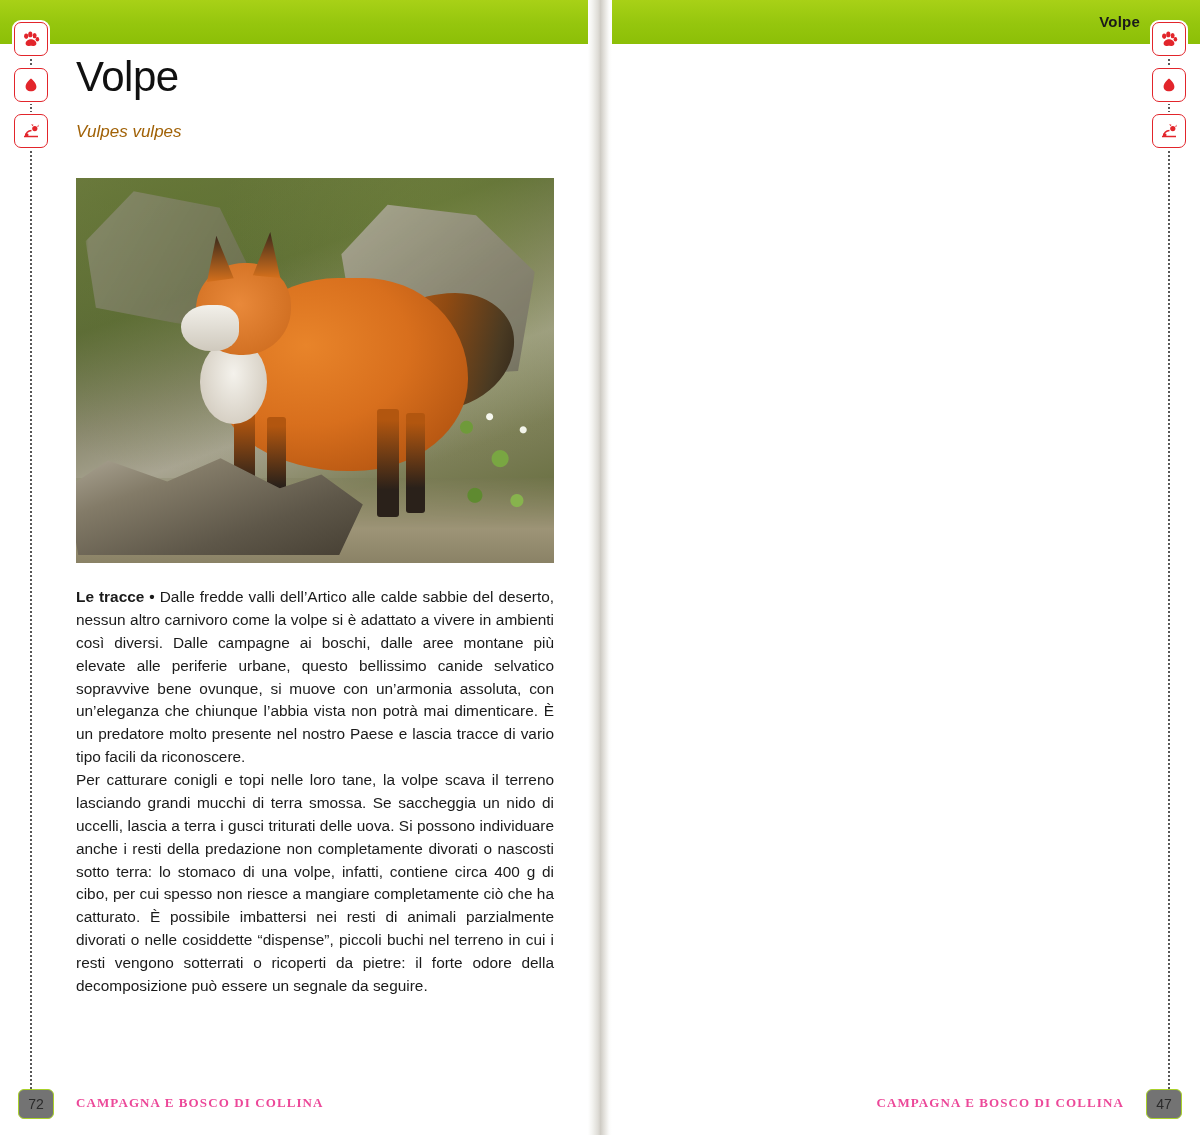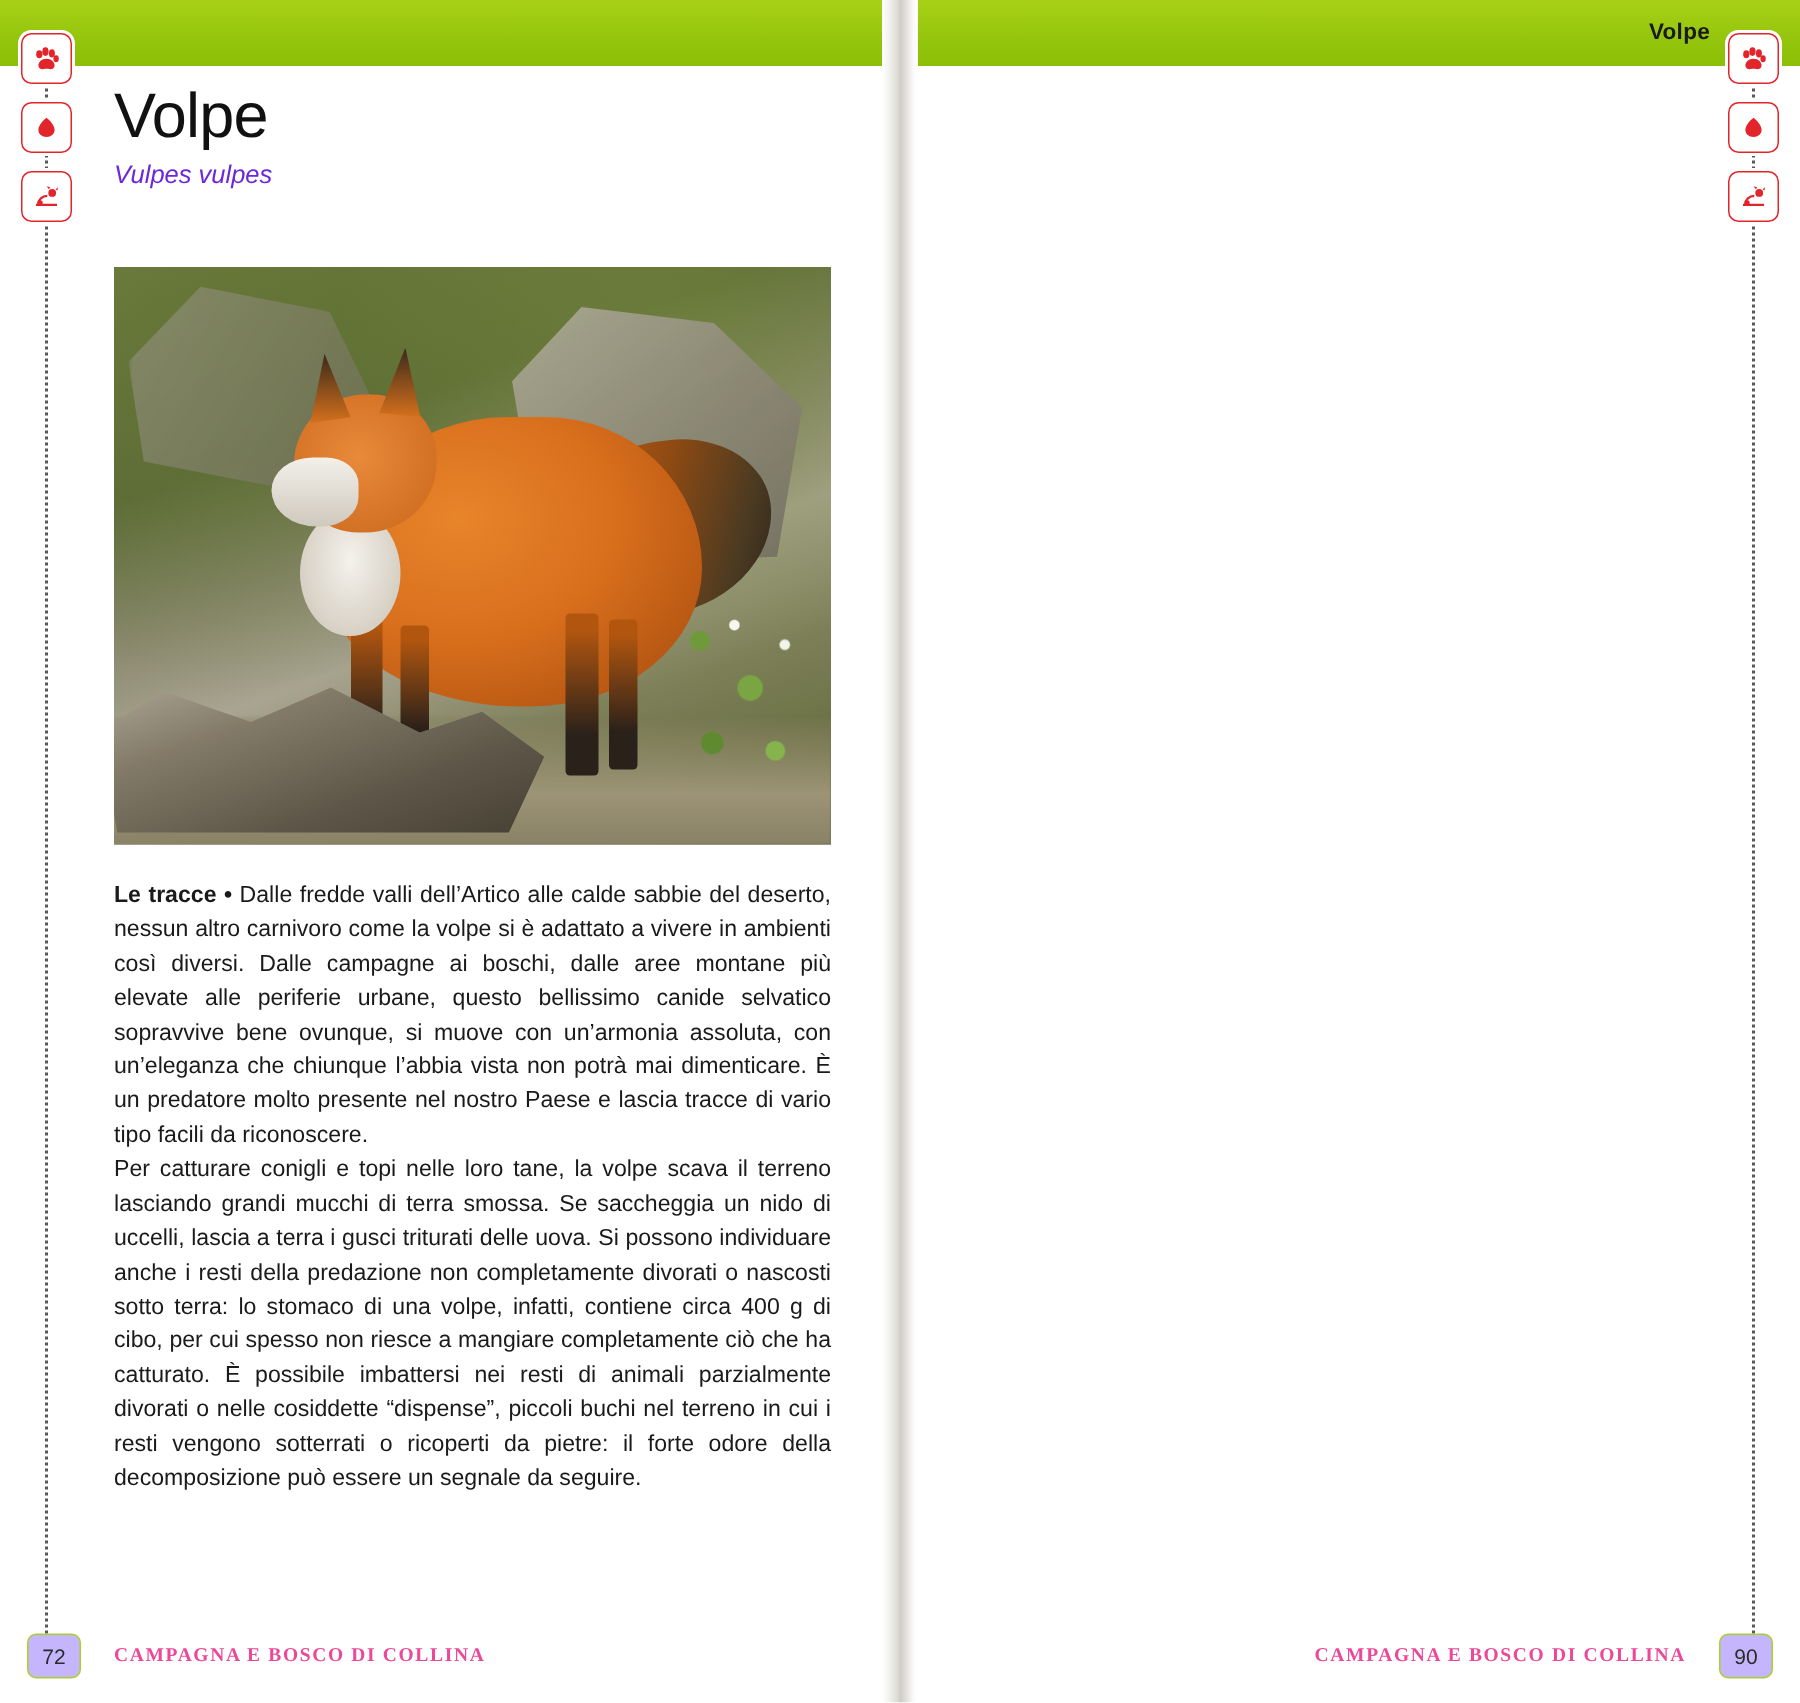--- a/index.html
+++ b/index.html
@@ -62,21 +62,21 @@
   .chips-right .chip.c2 { top:46px; }
   .chips-right .chip.c3 { top:92px; }
 
   
   .title-block { position:absolute; left:76px; top:56px; }
   .title {
     font-size:42px; line-height:1; color:#111; font-weight:400;
     font-family:"Liberation Sans", sans-serif; letter-spacing:-0.5px;
   }
   .subtitle {
-    margin-top:9px; font-size:17px; font-style:italic; color:#6d28d9;
+    margin-top:24px; font-size:17px; font-style:italic; color:#a16207;
     font-family:"Liberation Sans", sans-serif;
   }
 
   
   .photo { position:absolute; overflow:hidden; background:#6a6a5a; }
   .photo-fox { left:76px; top:178px; width:478px; height:385px; }
 
   
   .fox-bg {
     position:absolute; inset:0;
@@ -176,21 +176,21 @@
   
   .footer {
     position:absolute; bottom:24px; font-size:13px; letter-spacing:1.1px;
     color:#ec4899; font-family:"Liberation Serif", serif; font-variant:small-caps;
     font-weight:600;
   }
   .footer-left { left:76px; }
   .footer-right { right:76px; }
   .pagenum {
     position:absolute; bottom:16px; width:36px; height:30px; border-radius:6px;
-    background:#c4b5fd; border:1.4px solid #a9d12a;
+    background:#737373; border:1.4px solid #a9d12a;
     display:flex; align-items:center; justify-content:center;
     font-size:14px; color:#2a2a2a; font-family:"Liberation Sans", sans-serif;
   }
   .pagenum-left { left:18px; }
   .pagenum-right { right:18px; }
 </style>
 </head>
 <body>
 
 <div class="spread">
@@ -303,15 +303,15 @@
             <circle cx="13.8" cy="7.6" r="2.6"></circle>
             <path d="M11.6 5.2l-1.5-2 2.4.6z"></path>
             <path d="M16.1 5.4l1.6-1.8-.4 2.4z"></path>
             <rect x="4" y="12.6" width="3.4" height="3" rx="1"></rect>
           </g>
         </svg>
       </div>
     </div>
 
     <div class="footer footer-right">CAMPAGNA E BOSCO DI COLLINA</div>
-    <div class="pagenum pagenum-right">90</div>
+    <div class="pagenum pagenum-right">47</div>
   </div>
 </div>
 
 </body></html>

